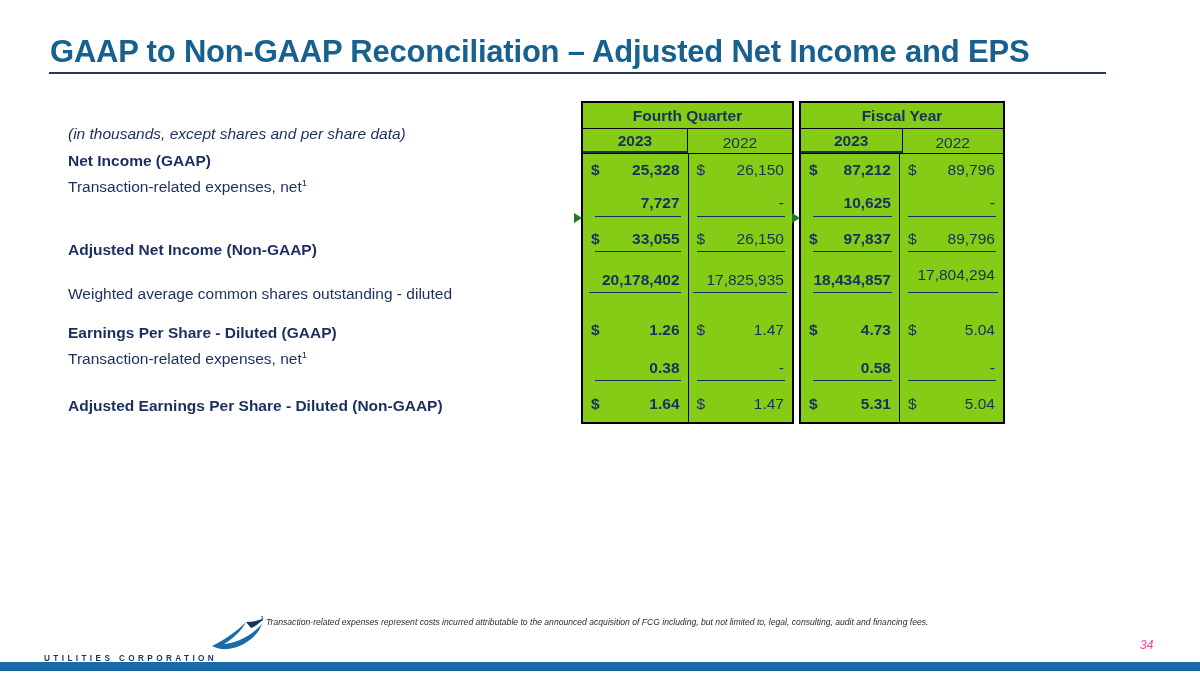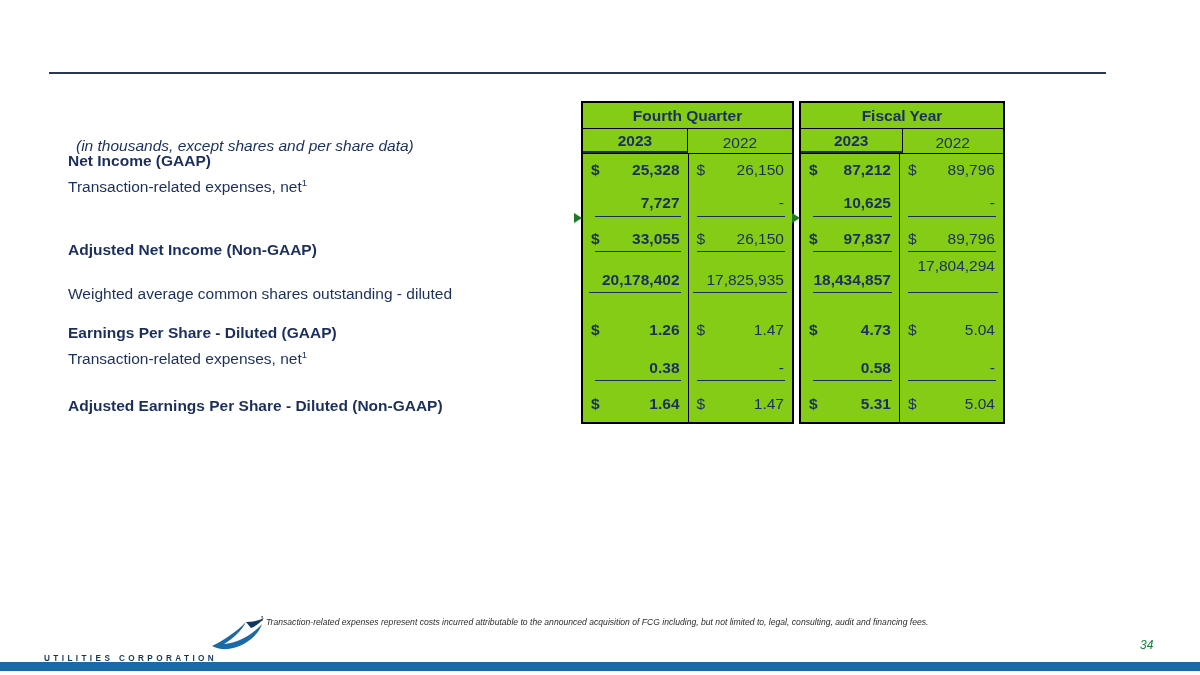--- a/index.html
+++ b/index.html
@@ -96,21 +96,21 @@
 
   
   .footnote{
     position:absolute;left:260px;top:615px;width:850px;
     font-size:8.6px;font-style:italic;color:#2b2b2b;line-height:1.25;
     white-space:nowrap;
   }
   .footnote .fn-sup{font-size:6.5px;vertical-align:super;}
   .pagenum{
     position:absolute;left:1140px;top:638px;
-    font-size:12px;font-style:italic;color:#15803d;
+    font-size:12px;font-style:italic;color:#ec4899;
   }
   .bottombar{
     position:absolute;left:0;top:662px;width:1200px;height:9px;
     background:#1a6aa8;
   }
   
   .logo{position:absolute;left:28px;top:622px;width:220px;height:46px;}
   .logo-text{
     position:absolute;left:0;top:8px;
     font-size:27px;font-weight:bold;font-style:italic;
@@ -121,24 +121,25 @@
     font-size:8.2px;font-weight:bold;letter-spacing:3.4px;
     color:#13365f;line-height:1;
   }
   .logo-bird{position:absolute;left:178px;top:-6px;}
 </style>
 </head>
 <body>
 
 <div class="slide">
 
+  <div class="title">GAAP to Non-GAAP Reconciliation – Adjusted Net Income and EPS</div>
   <div class="title-rule"></div>
 
   <div class="labels">
-    <div class="lbl it" style="top:12px;margin-left:8px;">(in thousands, except shares and per share data)</div>
+    <div class="lbl it" style="top:0px;">(in thousands, except shares and per share data)</div>
     <div class="lbl b" style="top:27px;">Net Income (GAAP)</div>
     <div class="lbl" style="top:53px;"><span>Transaction-related expenses, net</span><span class="sup">1</span></div>
     <div class="lbl b" style="top:116px;">Adjusted Net Income (Non-GAAP)</div>
     <div class="lbl" style="top:160px;">Weighted average common shares outstanding - diluted</div>
     <div class="lbl b" style="top:199px;">Earnings Per Share - Diluted (GAAP)</div>
     <div class="lbl" style="top:225px;"><span>Transaction-related expenses, net</span><span class="sup">1</span></div>
     <div class="lbl b" style="top:272px;">Adjusted Earnings Per Share - Diluted (Non-GAAP)</div>
   </div>
 
   <div class="tbl" id="tbl-q">
@@ -268,21 +269,21 @@
           </div>
         <div class="cellrow" style="top:37px;">
             <span class="num">-</span>
           </div>
         <div class="rule1" style="left:8px;right:7px;top:62px;"></div>
         <div class="cellrow" style="top:73px;">
             <span class="dol" style="left:8px;">$</span>
             <span class="num">89,796</span>
           </div>
         <div class="rule1b" style="left:8px;right:7px;top:97px;"></div>
-        <div class="cellrow" style="top:100px;text-align:right;">
+        <div class="cellrow" style="top:109px;text-align:right;">
             <span class="num">17,804,294</span>
           </div>
         <div class="rule1b" style="left:8px;right:5px;top:138px;"></div>
         <div class="cellrow" style="top:164px;">
             <span class="dol" style="left:8px;">$</span>
             <span class="num">5.04</span>
           </div>
         <div class="cellrow" style="top:202px;">
             <span class="num">-</span>
           </div>

